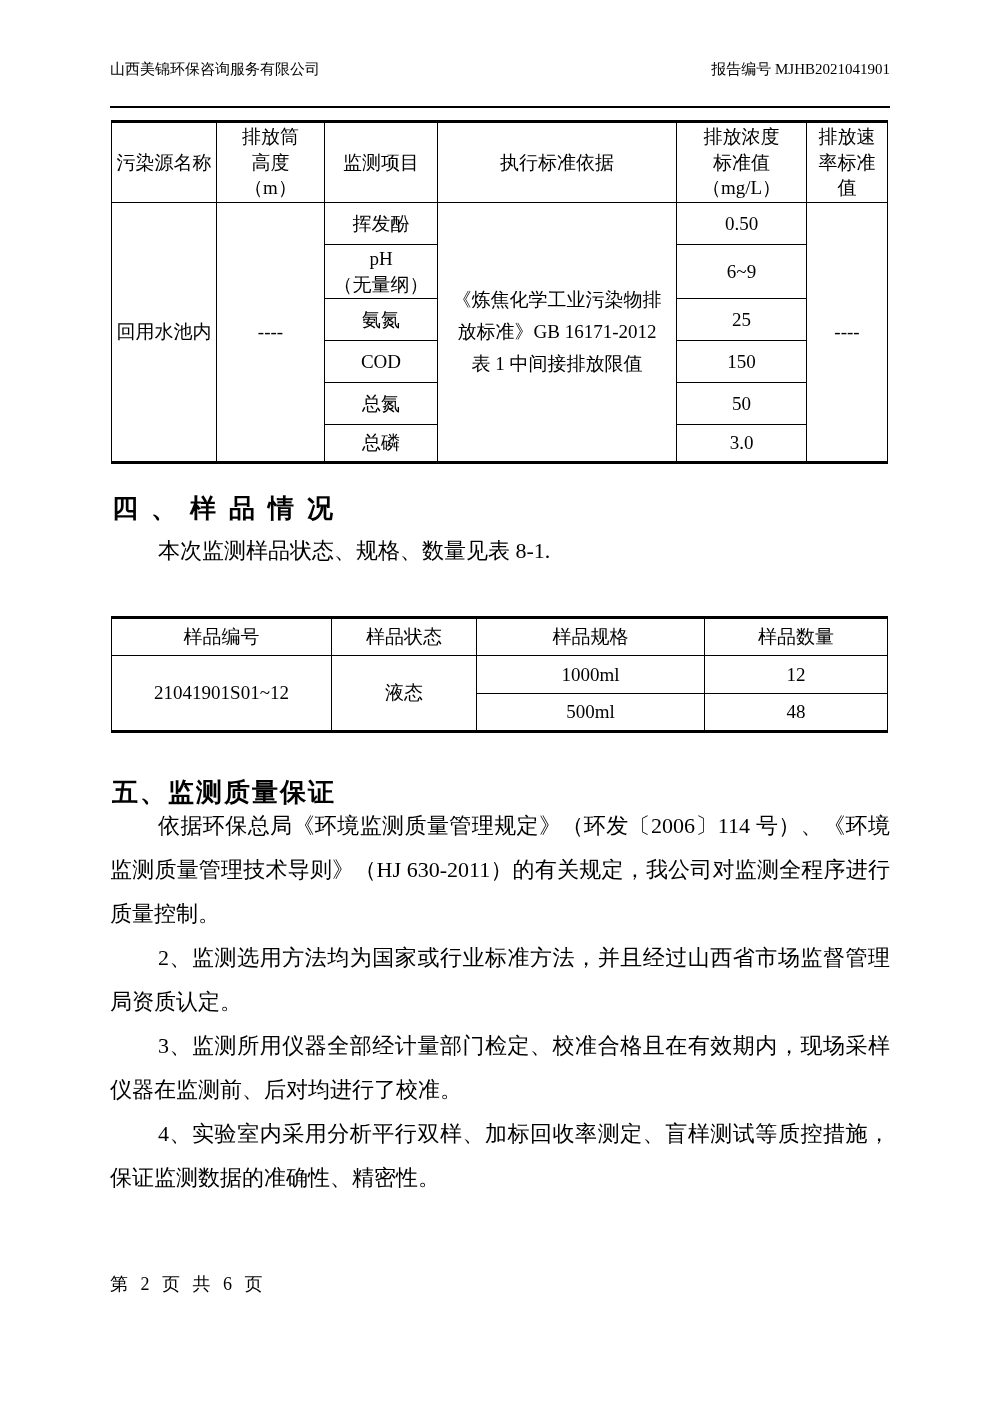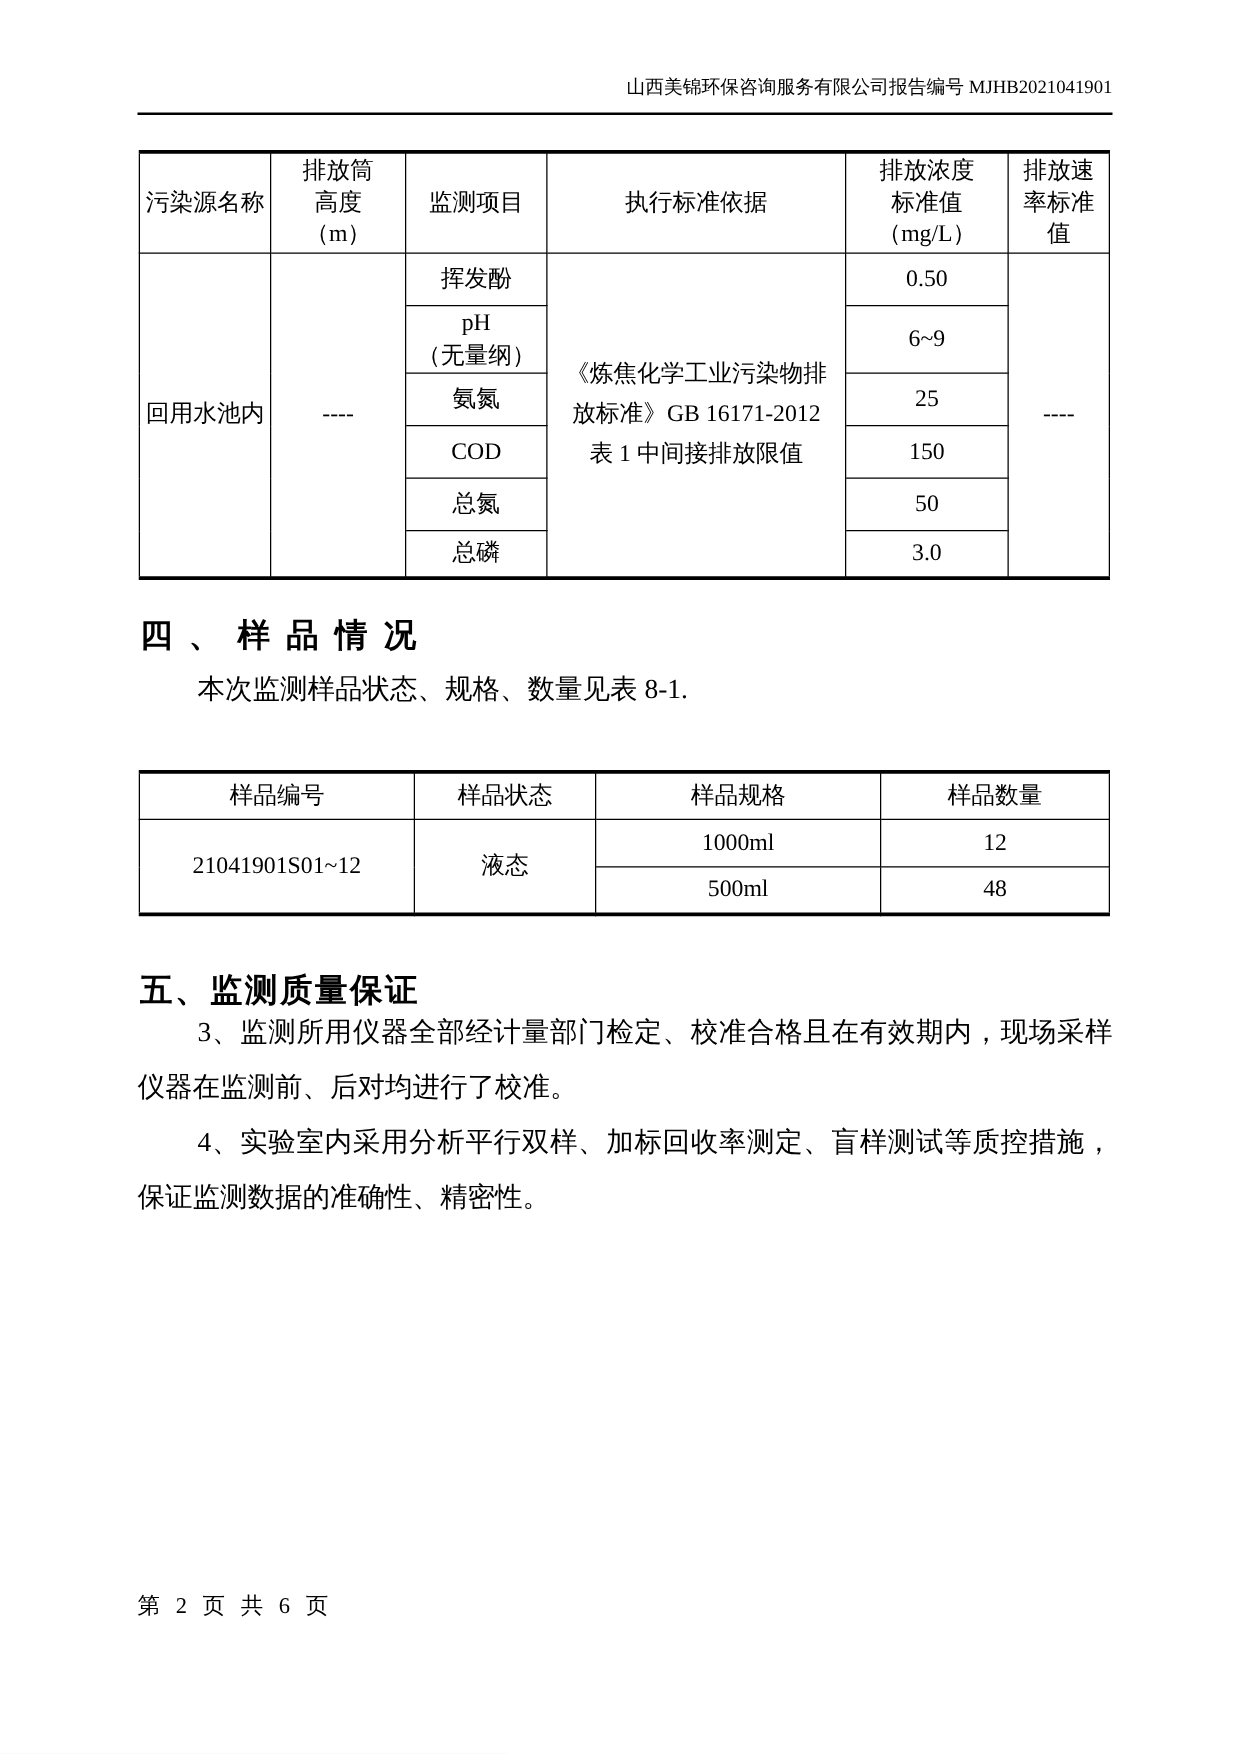--- a/index.html
+++ b/index.html
@@ -15,25 +15,25 @@
     margin: 0 auto;
     background: #ffffff;
     overflow: hidden;
   }
 
   
   .doc-header {
     position: absolute;
     top: 60px; left: 110px; width: 780px;
     display: flex;
-    justify-content: flex-end;
+    justify-content: space-between;
     align-items: flex-end;
     font-size: 15px;
     border-bottom: 2px solid #000;
-    padding-bottom: 11px;
+    padding-bottom: 27px;
   }
 
   
   table {
     border-collapse: collapse;
     table-layout: fixed;
     font-size: 19px;
   }
   th, td {
     border: 1px solid #000;
@@ -202,19 +202,21 @@
       <tr>
         <td>500ml</td>
         <td>48</td>
       </tr>
     </tbody>
   </table>
 
   <h2 class="sec-title sec5-title">五、监测质量保证</h2>
 
   <div class="body-text">
+    <p>依据环保总局《环境监测质量管理规定》（环发〔2006〕114 号）、《环境监测质量管理技术导则》（HJ 630-2011）的有关规定，我公司对监测全程序进行质量控制。</p>
+    <p>2、监测选用方法均为国家或行业标准方法，并且经过山西省市场监督管理局资质认定。</p>
     <p>3、监测所用仪器全部经计量部门检定、校准合格且在有效期内，现场采样仪器在监测前、后对均进行了校准。</p>
     <p>4、实验室内采用分析平行双样、加标回收率测定、盲样测试等质控措施，保证监测数据的准确性、精密性。</p>
   </div>
 
   <footer class="doc-footer">第 2 页 共 6 页</footer>
 
 </div>
 
 </body></html>

